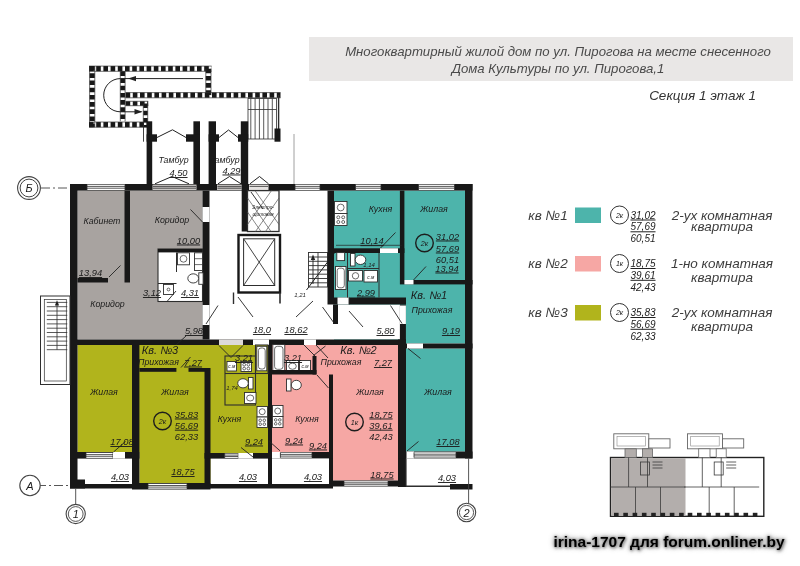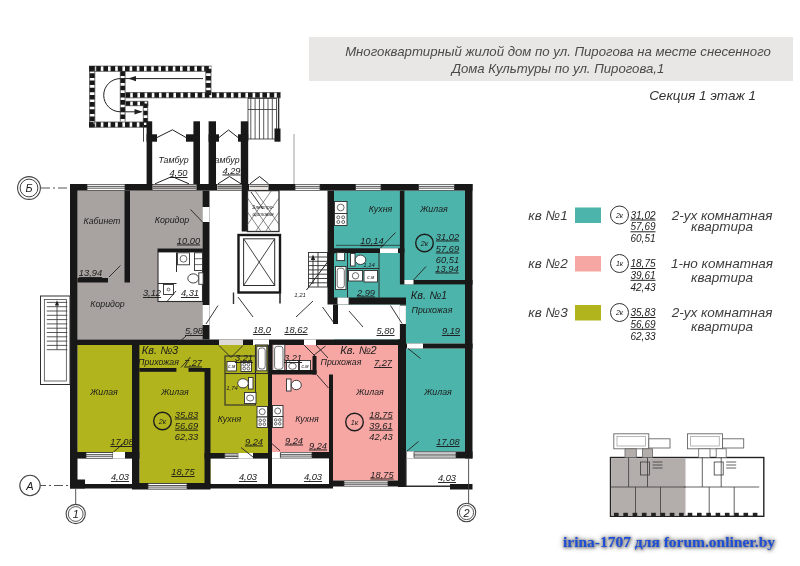--- a/index.html
+++ b/index.html
@@ -9,21 +9,21 @@
 .dn{font-size:9.3px}
 .kv{font-size:11px}
 .ax{font-size:11px}
 .t5{font-size:4.8px}
 .t6{font-size:6px}
 .leg{font-size:13.5px;fill:#3d3d3d}
 .ttl{font-size:13.2px;fill:#4a4a4a}
 .num{font-size:10px;fill:#222}
 .nu{font-size:10px;fill:#222;text-decoration:underline}
 #wm{position:absolute;left:553px;top:533px;width:232px;text-align:center;
-font-family:Liberation Serif, serif;font-weight:bold;font-size:15.5px;color:#1d4ed8;
+font-family:Liberation Sans, sans-serif;font-weight:bold;font-size:15.5px;color:#000000;
 text-shadow:0 0 2px #878787,0 0 4px #8f8f8f,0 0 6px #999,1px 1px 3px #808080;white-space:nowrap}
 </style></head><body>
 <svg width="800" height="566" viewBox="0 0 800 566">
 <rect width="800" height="566" fill="#ffffff"></rect>
 
 <rect x="309" y="37" width="484" height="44" fill="#e9e7e6"></rect>
 
 <text class="ttl" x="558" y="56" text-anchor="middle">Многоквартирный жилой дом по ул. Пирогова на месте снесенного</text>
 
 <text class="ttl" x="558" y="73" text-anchor="middle">Дома Культуры по ул. Пирогова,1</text>

